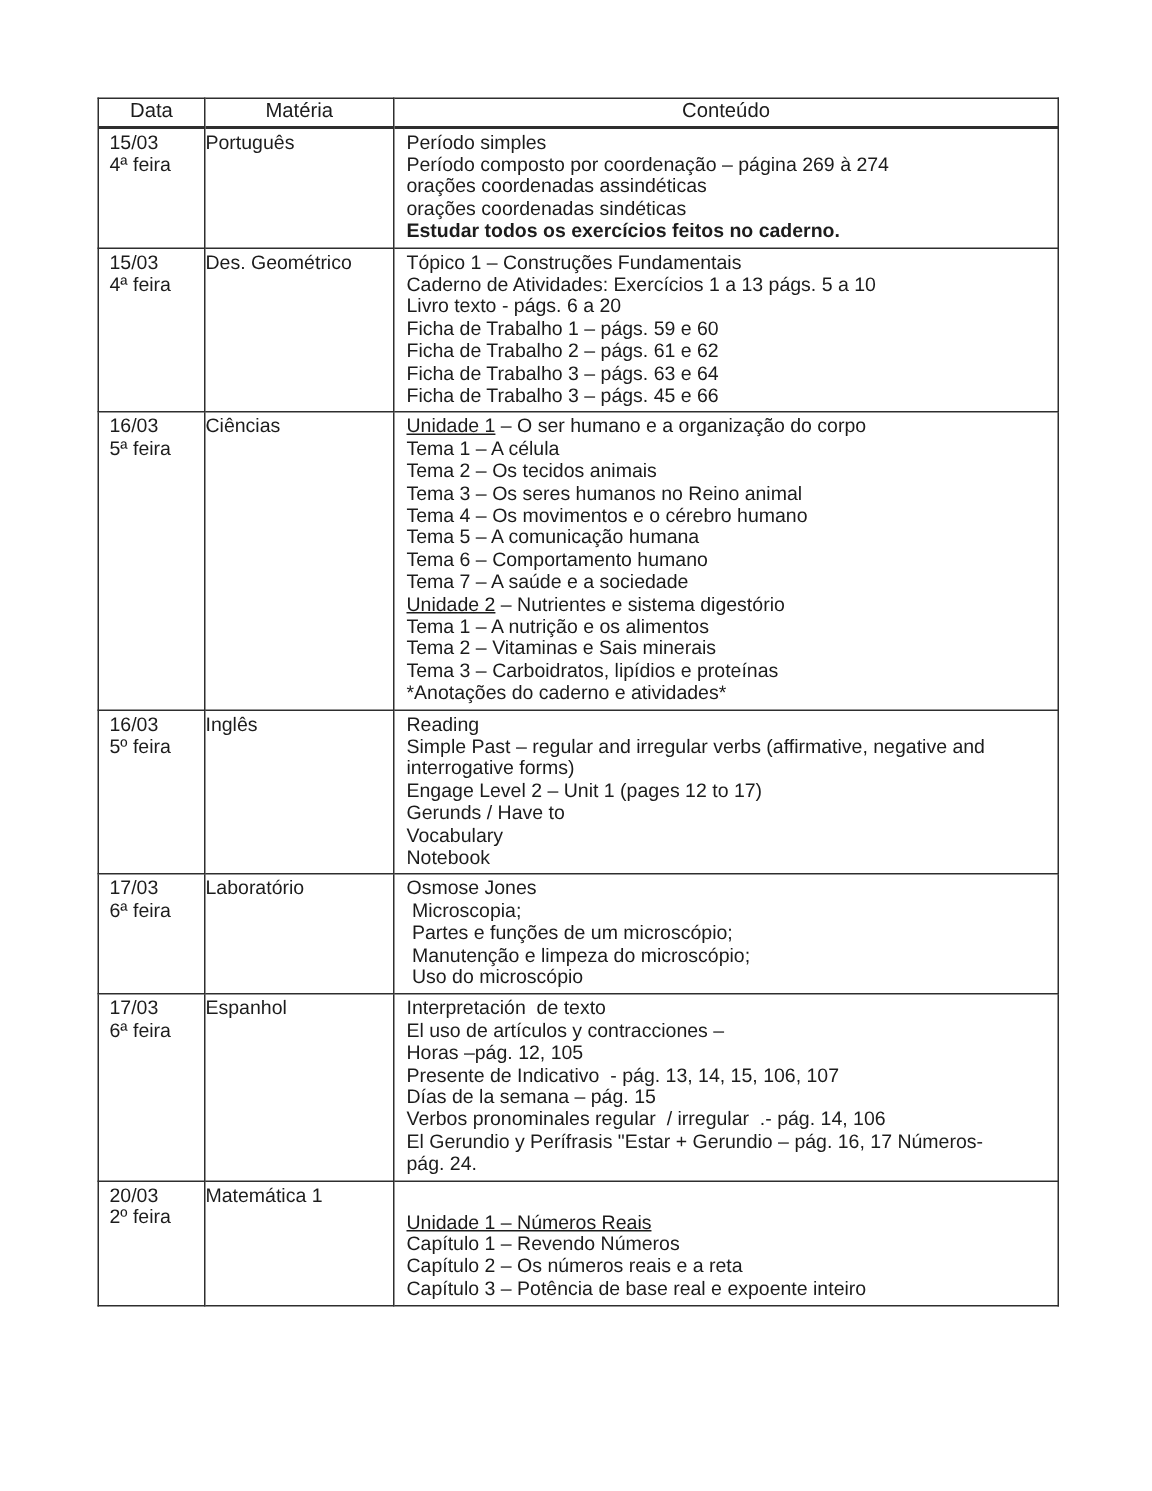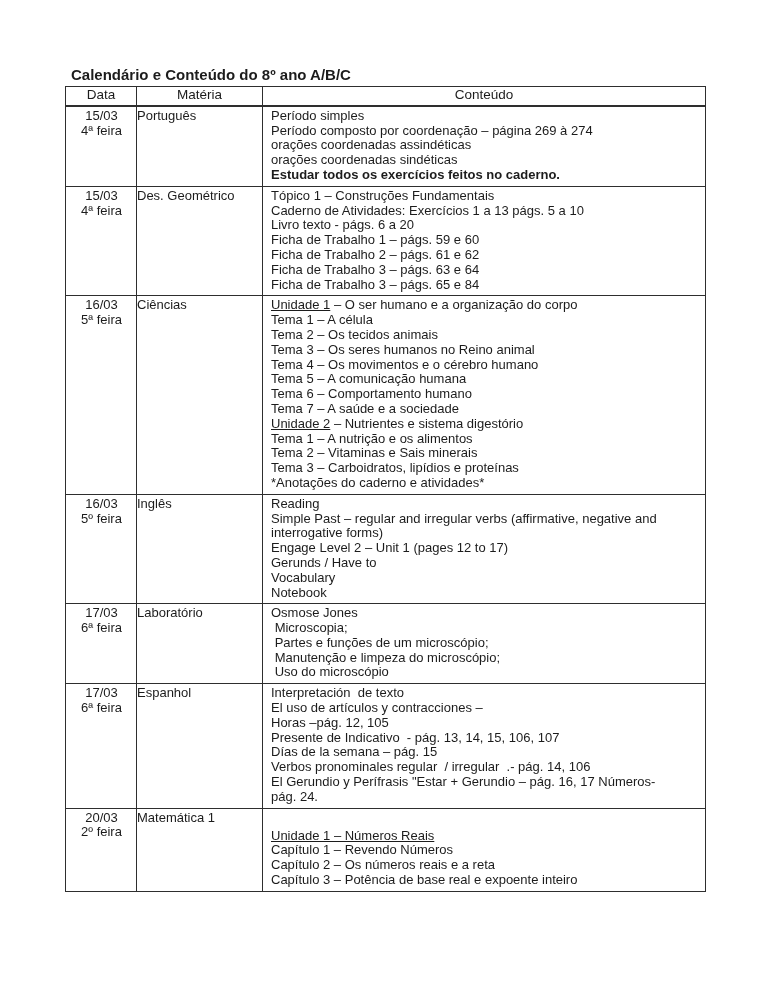--- a/index.html
+++ b/index.html
@@ -65,36 +65,35 @@
   }
   th {
     font-weight: normal;
     font-size: 13.5px;
     text-align: center;
     padding: 1px 0 2px 0;
     border-bottom-width: 2px;
     margin-top: 13px;
   }
   td { padding: 2px 6px 3px 6px; }
-  td.cell-data     { padding-left: 7px; text-align: center; }
+  td.cell-data     { padding-left: 7px; }
   td.cell-materia  { padding-left: 0; }
   td.cell-conteudo { padding-left: 8px; padding-right: 4px; }
   tr.table-row:last-child td.cell-conteudo { padding-top: 20px; }
   .line { white-space: pre-wrap; }
   .seg-b { font-weight: bold; }
   .seg-u { text-decoration: underline; }
 </style>
 </head>
 <body>
 
 <div class="doc">
 
 
 
-  <div class="subtitle">Calendário e Conteúdo do 8º ano A/B/C</div>
 
   <table class="schedule">
     <colgroup>
       <col class="c-data">
       <col class="c-materia">
       <col class="c-conteudo">
     </colgroup>
     <thead>
       <tr>
         <th>Data</th>
@@ -127,21 +126,21 @@
           <td class="cell-materia">
             <div class="line">Des. Geométrico</div>
           </td>
           <td class="cell-conteudo">
             <div class="line"><span>Tópico 1 – Construções Fundamentais</span></div>
             <div class="line"><span>Caderno de Atividades: Exercícios 1 a 13 págs. 5 a 10</span></div>
             <div class="line"><span>Livro texto - págs. 6 a 20</span></div>
             <div class="line"><span>Ficha de Trabalho 1 – págs. 59 e 60</span></div>
             <div class="line"><span>Ficha de Trabalho 2 – págs. 61 e 62</span></div>
             <div class="line"><span>Ficha de Trabalho 3 – págs. 63 e 64</span></div>
-            <div class="line"><span>Ficha de Trabalho 3 – págs. 65 e 84</span></div>
+            <div class="line"><span>Ficha de Trabalho 3 – págs. 45 e 66</span></div>
           </td>
         </tr>
         <tr class="table-row">
           <td class="cell-data">
             <div class="line">16/03</div>
             <div class="line">5ª feira</div>
           </td>
           <td class="cell-materia">
             <div class="line">Ciências</div>
           </td>

